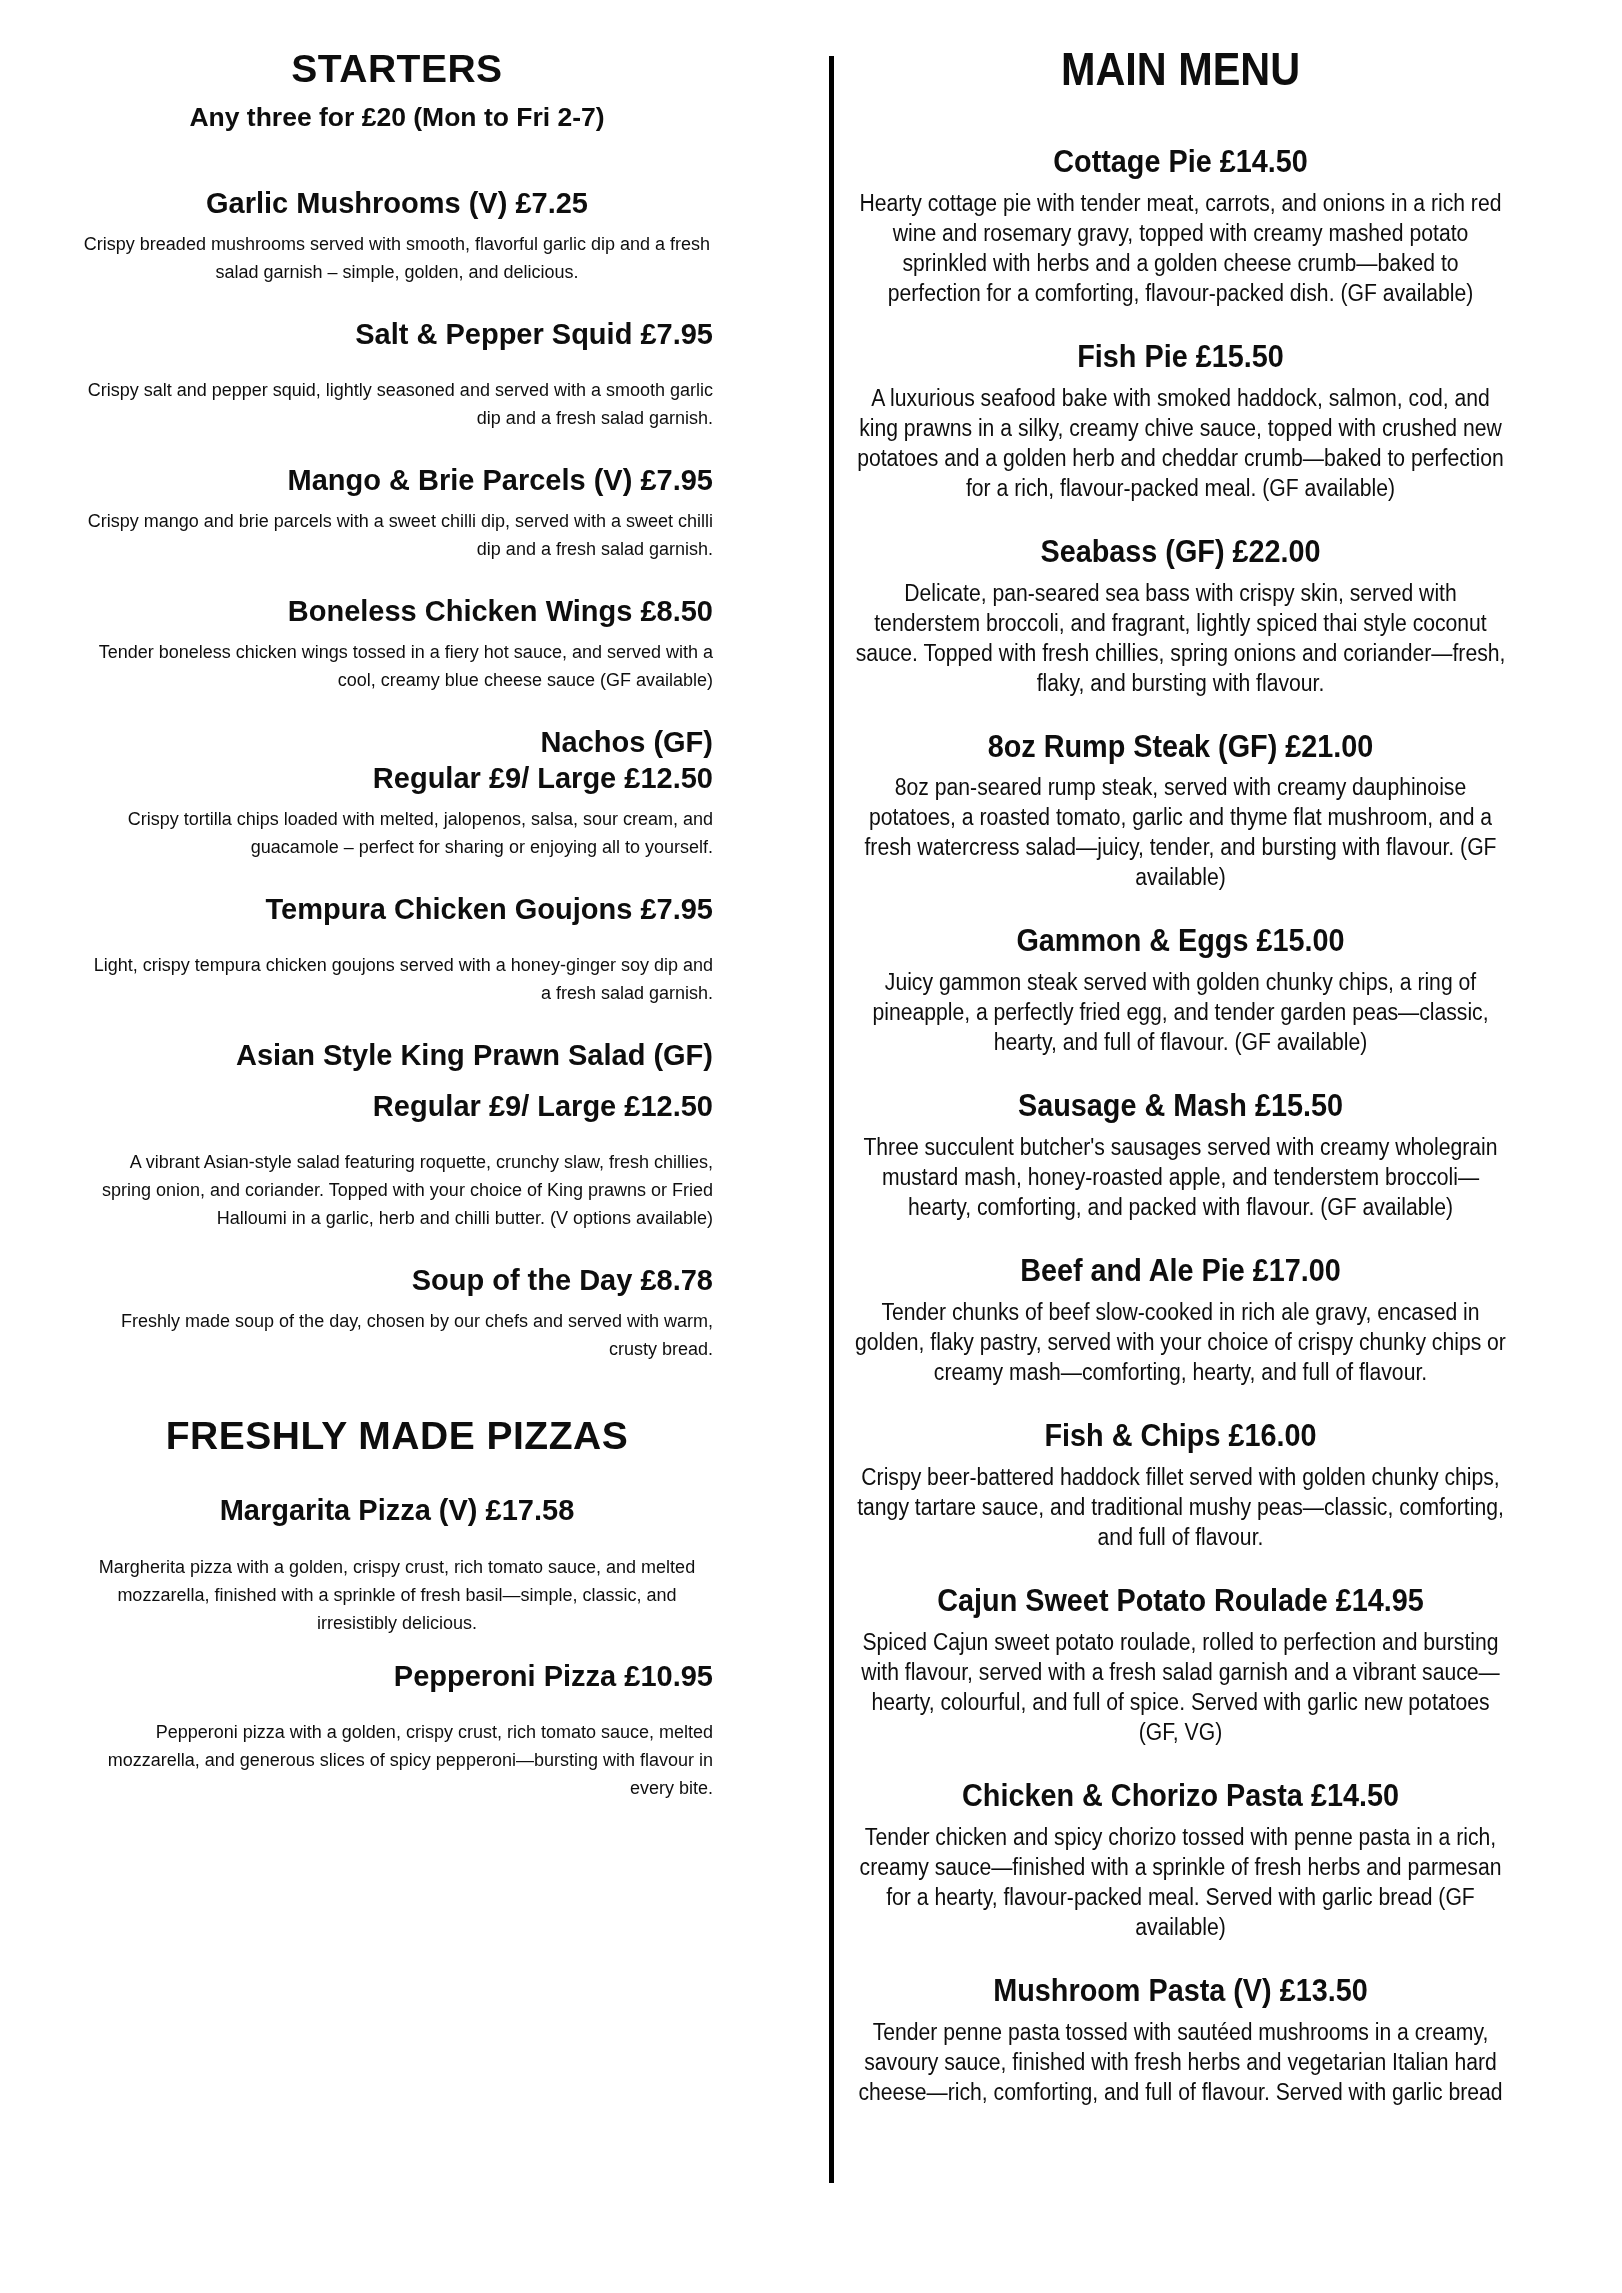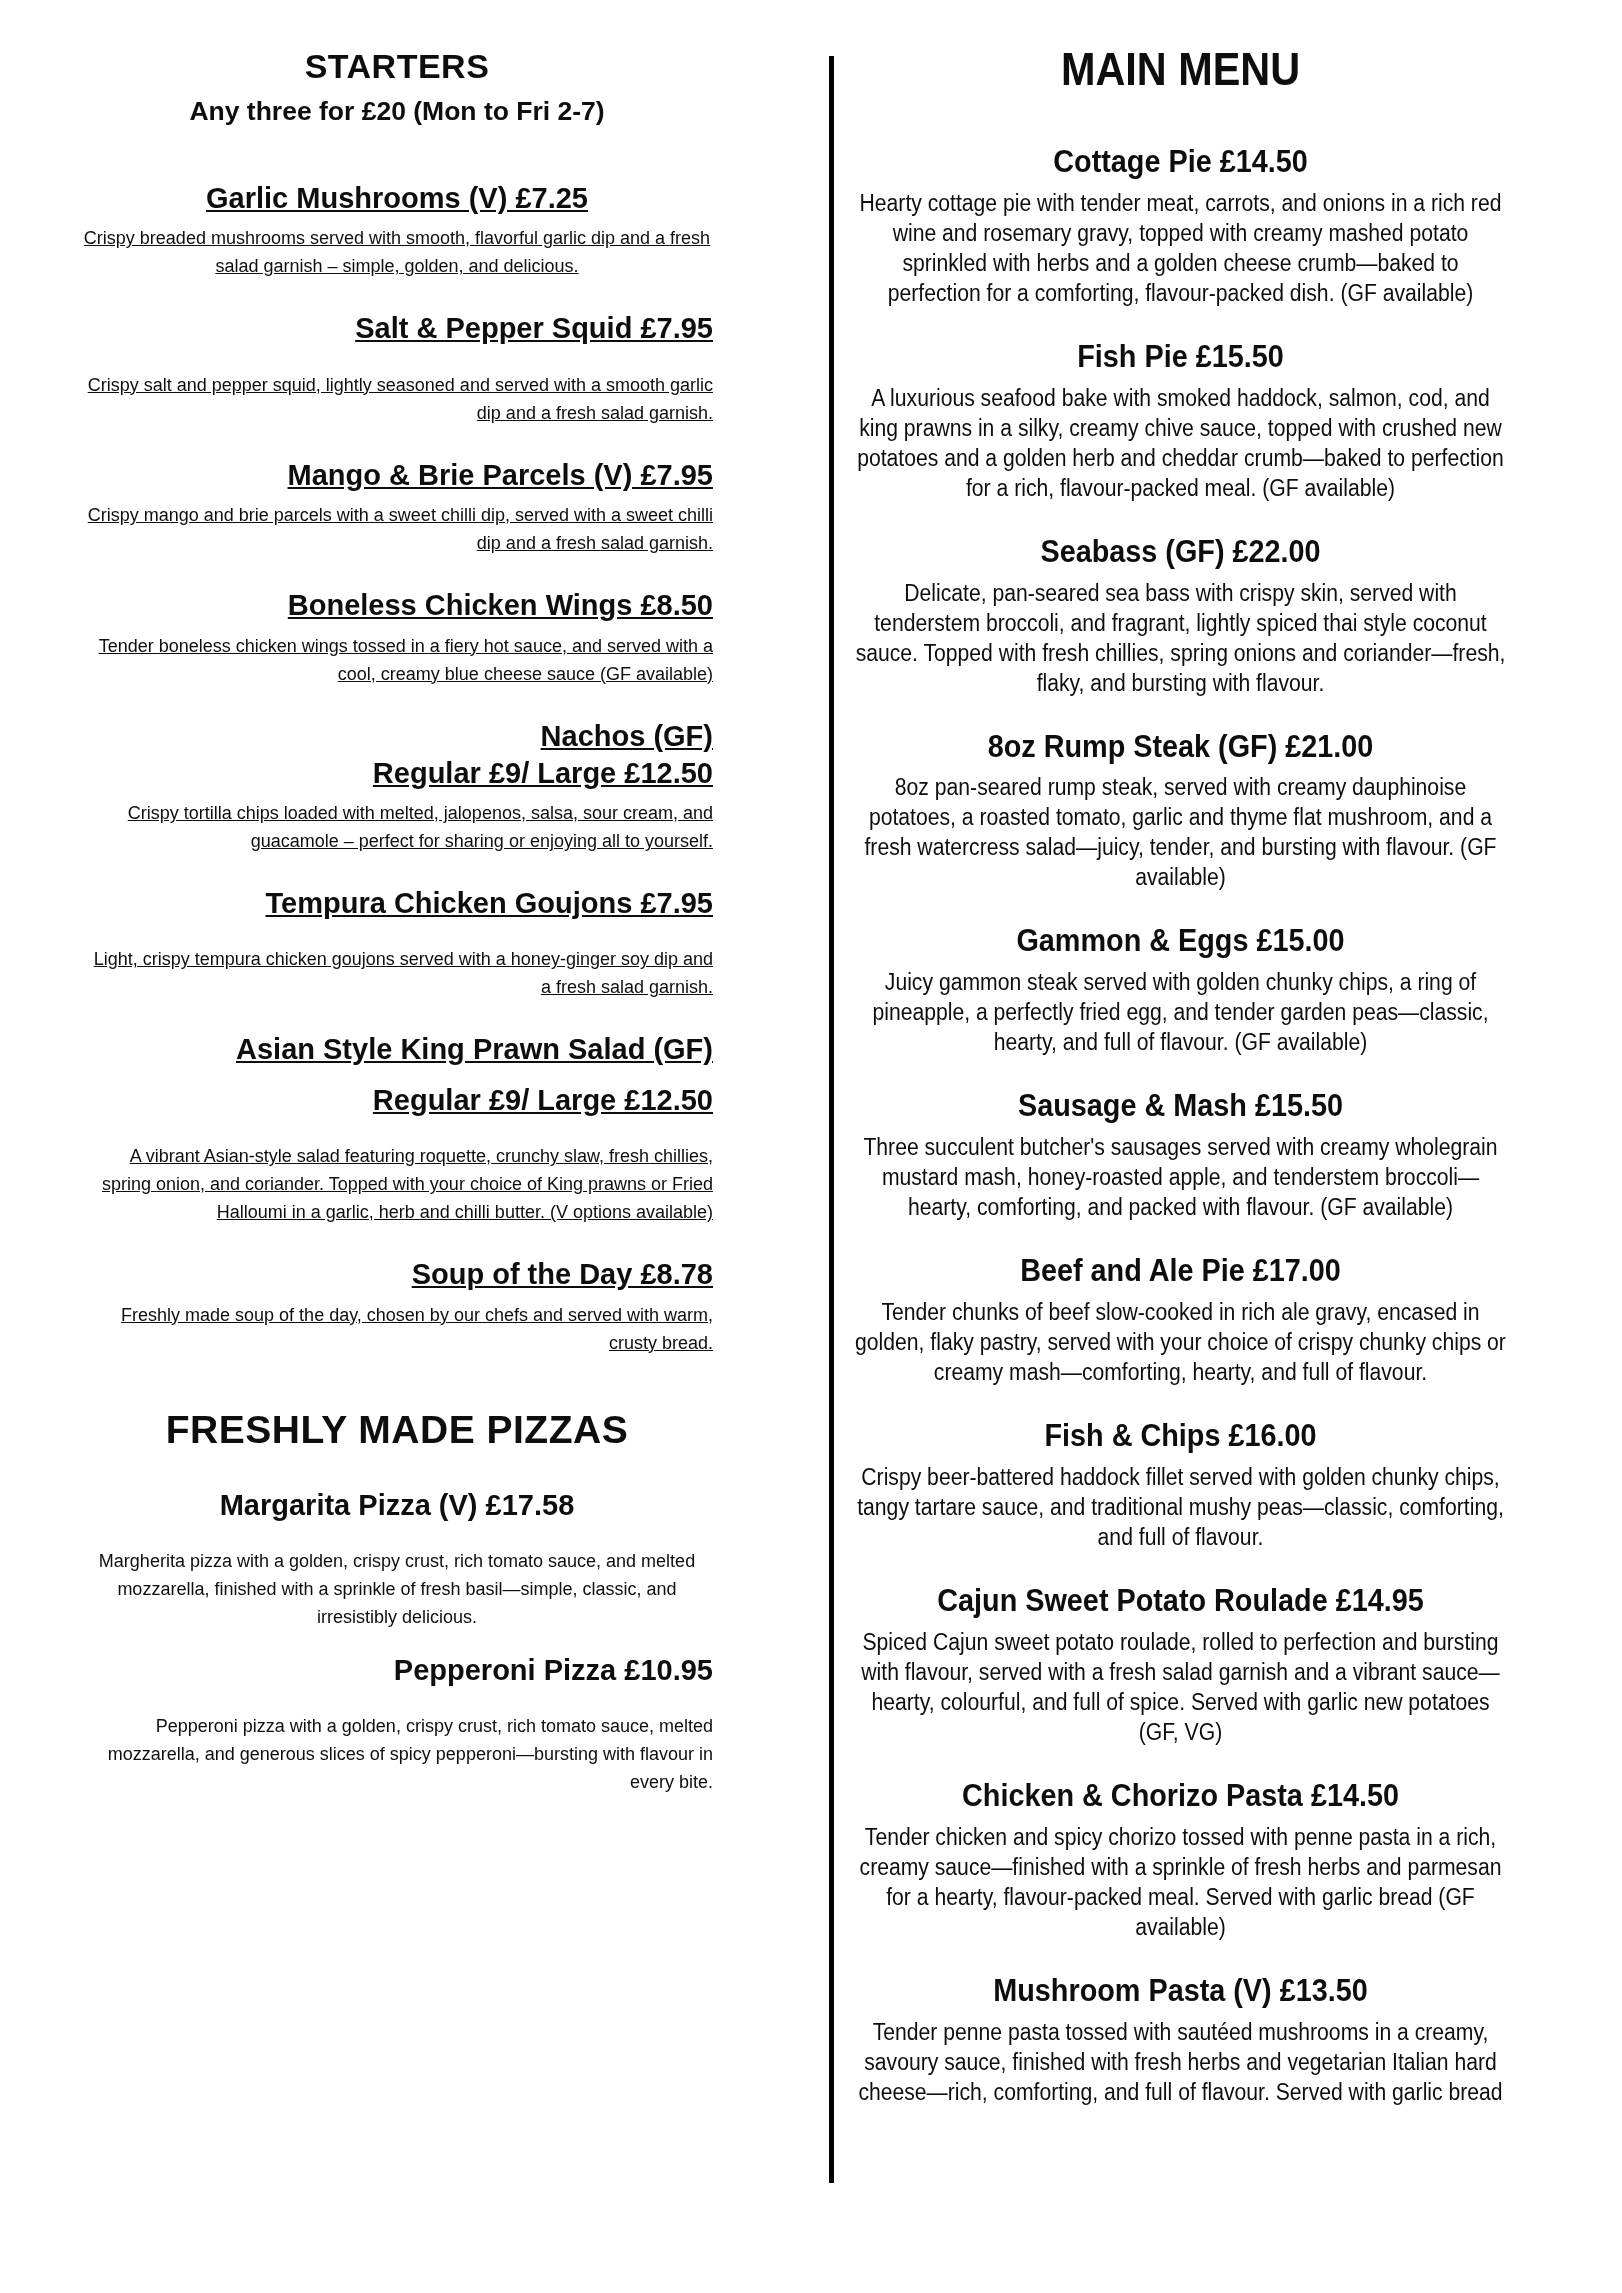--- a/index.html
+++ b/index.html
@@ -36,32 +36,32 @@
     left: 81px;
     top: 47px;
     width: 632px;
   }
   .right-col {
     left: 818px;
     top: 43px;
     width: 725px;
   }
   .col-title {
-    font-size: 34px;
+    font-size: 39px;
     font-weight: 800;
     letter-spacing: 0.5px;
     line-height: 1.15;
   }
   .col-subtitle {
     font-size: 26.5px;
     font-weight: 700;
     margin-top: 9.8px;
     line-height: 1.2;
   }
-  .left-items { margin-top: 53px; text-decoration: underline; }
+  .left-items { margin-top: 53px; }
   .left-col .menu-item + .menu-item { margin-top: 31px; text-align: right; }
   .left-col .item-title {
     font-size: 29px;
     font-weight: 700;
     line-height: 1.2;
   }
   .left-col .item-subtitle {
     font-size: 29px;
     font-weight: 700;
     line-height: 1.2;

